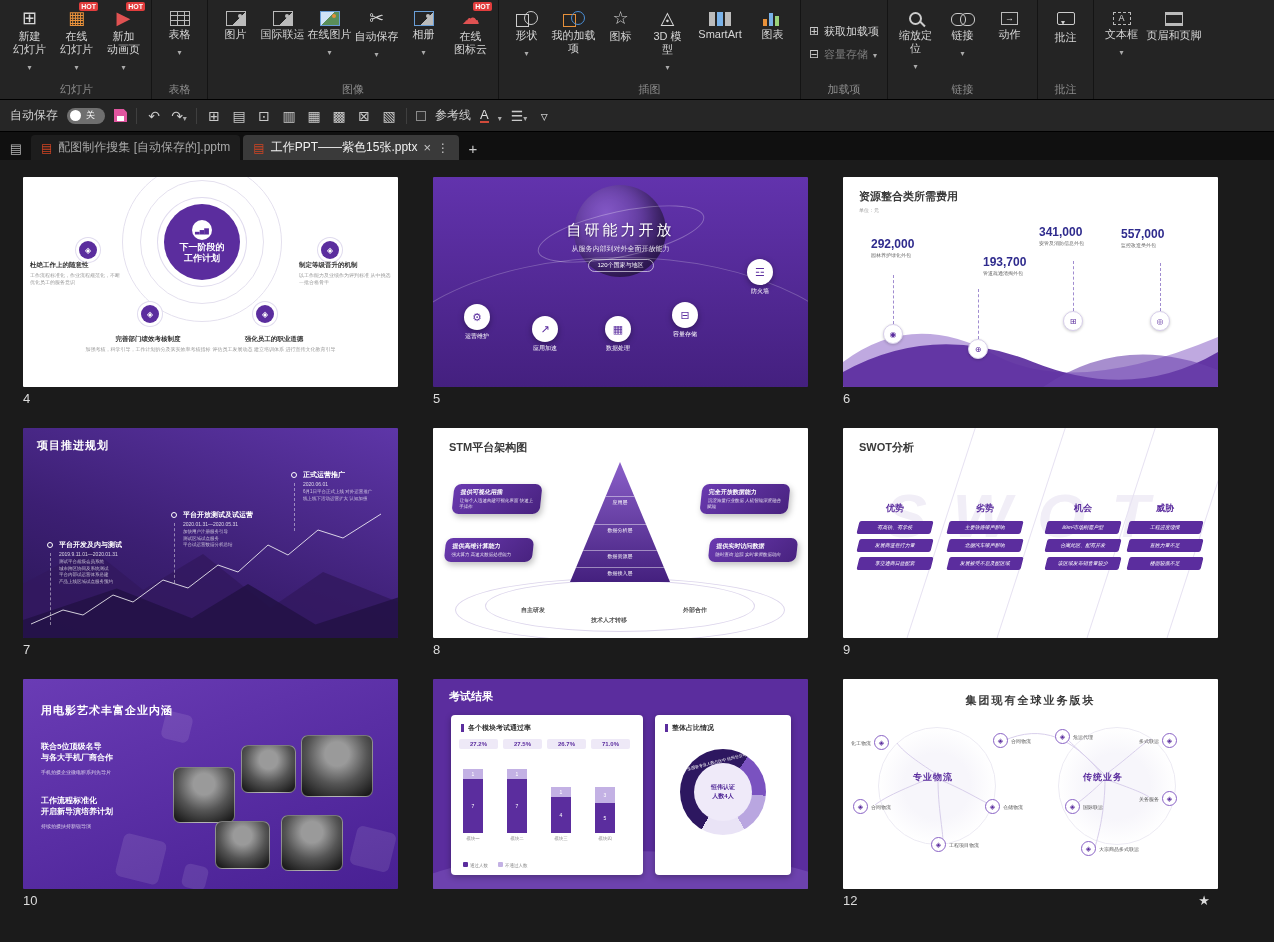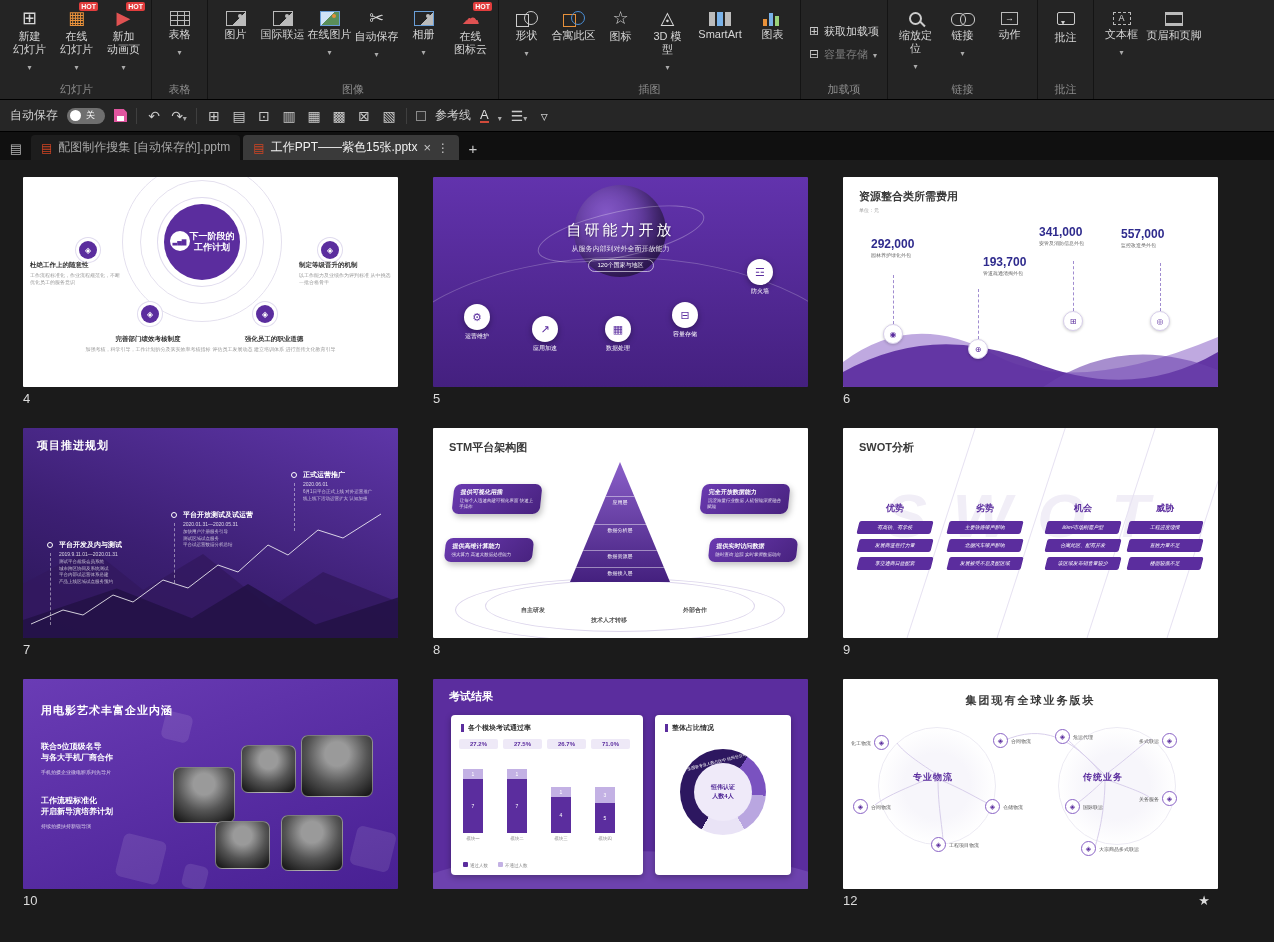--- a/index.html
+++ b/index.html
@@ -68,21 +68,21 @@
 .tplus::after{content:"+"}
 
 .stage{padding:17px 0 0 23px;display:grid;grid-template-columns:repeat(3,375px);column-gap:35px;row-gap:22px}
 .thumb{width:375px;height:210px;background:#fff;position:relative;overflow:hidden;cursor:pointer;border-radius:1px}
 .num{display:flex;justify-content:space-between;color:#dcdcdc;font-size:13px;margin-top:4px;padding-right:8px}
 .abs{position:absolute}
 
 .ring{position:absolute;border:1px solid #e4e0ee;border-radius:50%}
 .s4 .r1{width:124px;height:124px;left:117px;top:3px}
 .s4 .r2{width:160px;height:160px;left:99px;top:-15px}
-.core{position:absolute;width:76px;height:76px;border-radius:50%;background:#5b2d9e;left:141px;top:27px;color:#fff;display:flex;flex-direction:row;align-items:center;justify-content:center;text-align:center;box-shadow:0 0 0 6px #fff,0 0 0 7px #e0dbee}
+.core{position:absolute;width:76px;height:76px;border-radius:50%;background:#5b2d9e;left:141px;top:27px;color:#fff;display:flex;flex-direction:column;align-items:center;justify-content:center;text-align:center;box-shadow:0 0 0 6px #fff,0 0 0 7px #e0dbee}
 .corechip{width:20px;height:20px;background:#fff;border-radius:50%;color:#5b2d9e;font-size:6px;display:flex;align-items:center;justify-content:center;margin-bottom:2px}
 .coretitle{font-size:9px;font-weight:bold;line-height:11px}
 .mini{position:absolute;width:18px;height:18px;border-radius:50%;background:#5b2d9e;color:#fff;font-size:8px;display:flex;align-items:center;justify-content:center;box-shadow:0 0 0 3px #fff,0 0 0 4px #e0dbee}
 .s4t{font-size:6.5px;font-weight:bold;color:#333;margin-bottom:2px}
 .s4d{font-size:5px;color:#999;line-height:7px}
 .s4item{position:absolute}
 .s4item.ctr{text-align:center}
 
 .s5{background:linear-gradient(180deg,#6233ad,#44207f)}
 .planet{position:absolute;width:92px;height:92px;border-radius:50%;left:141px;top:8px;background:radial-gradient(circle at 35% 30%,#8257c5,#3c1a74);box-shadow:inset -10px -12px 22px rgba(0,0,0,.45)}
@@ -251,21 +251,21 @@
 
   <div class="rgroup">
     <div class="rbtns">
       <div class="rbtn">
         <span class="icn-shapes"></span>
         <span class="rlbl">形状</span>
         <span class="caret"></span>
       </div>
       <div class="rbtn">
         <span class="icn-shapes clr"></span>
-        <span class="rlbl">合寓此区</span>
+        <span class="rlbl">我的加载项</span>
       </div>
       <div class="rbtn">
         <span class="ricon">☆</span>
         <span class="rlbl">图标</span>
       </div>
       <div class="rbtn">
         <span class="ricon">◬</span>
         <span class="rlbl">3D 模
 型</span>
         <span class="caret"></span>

